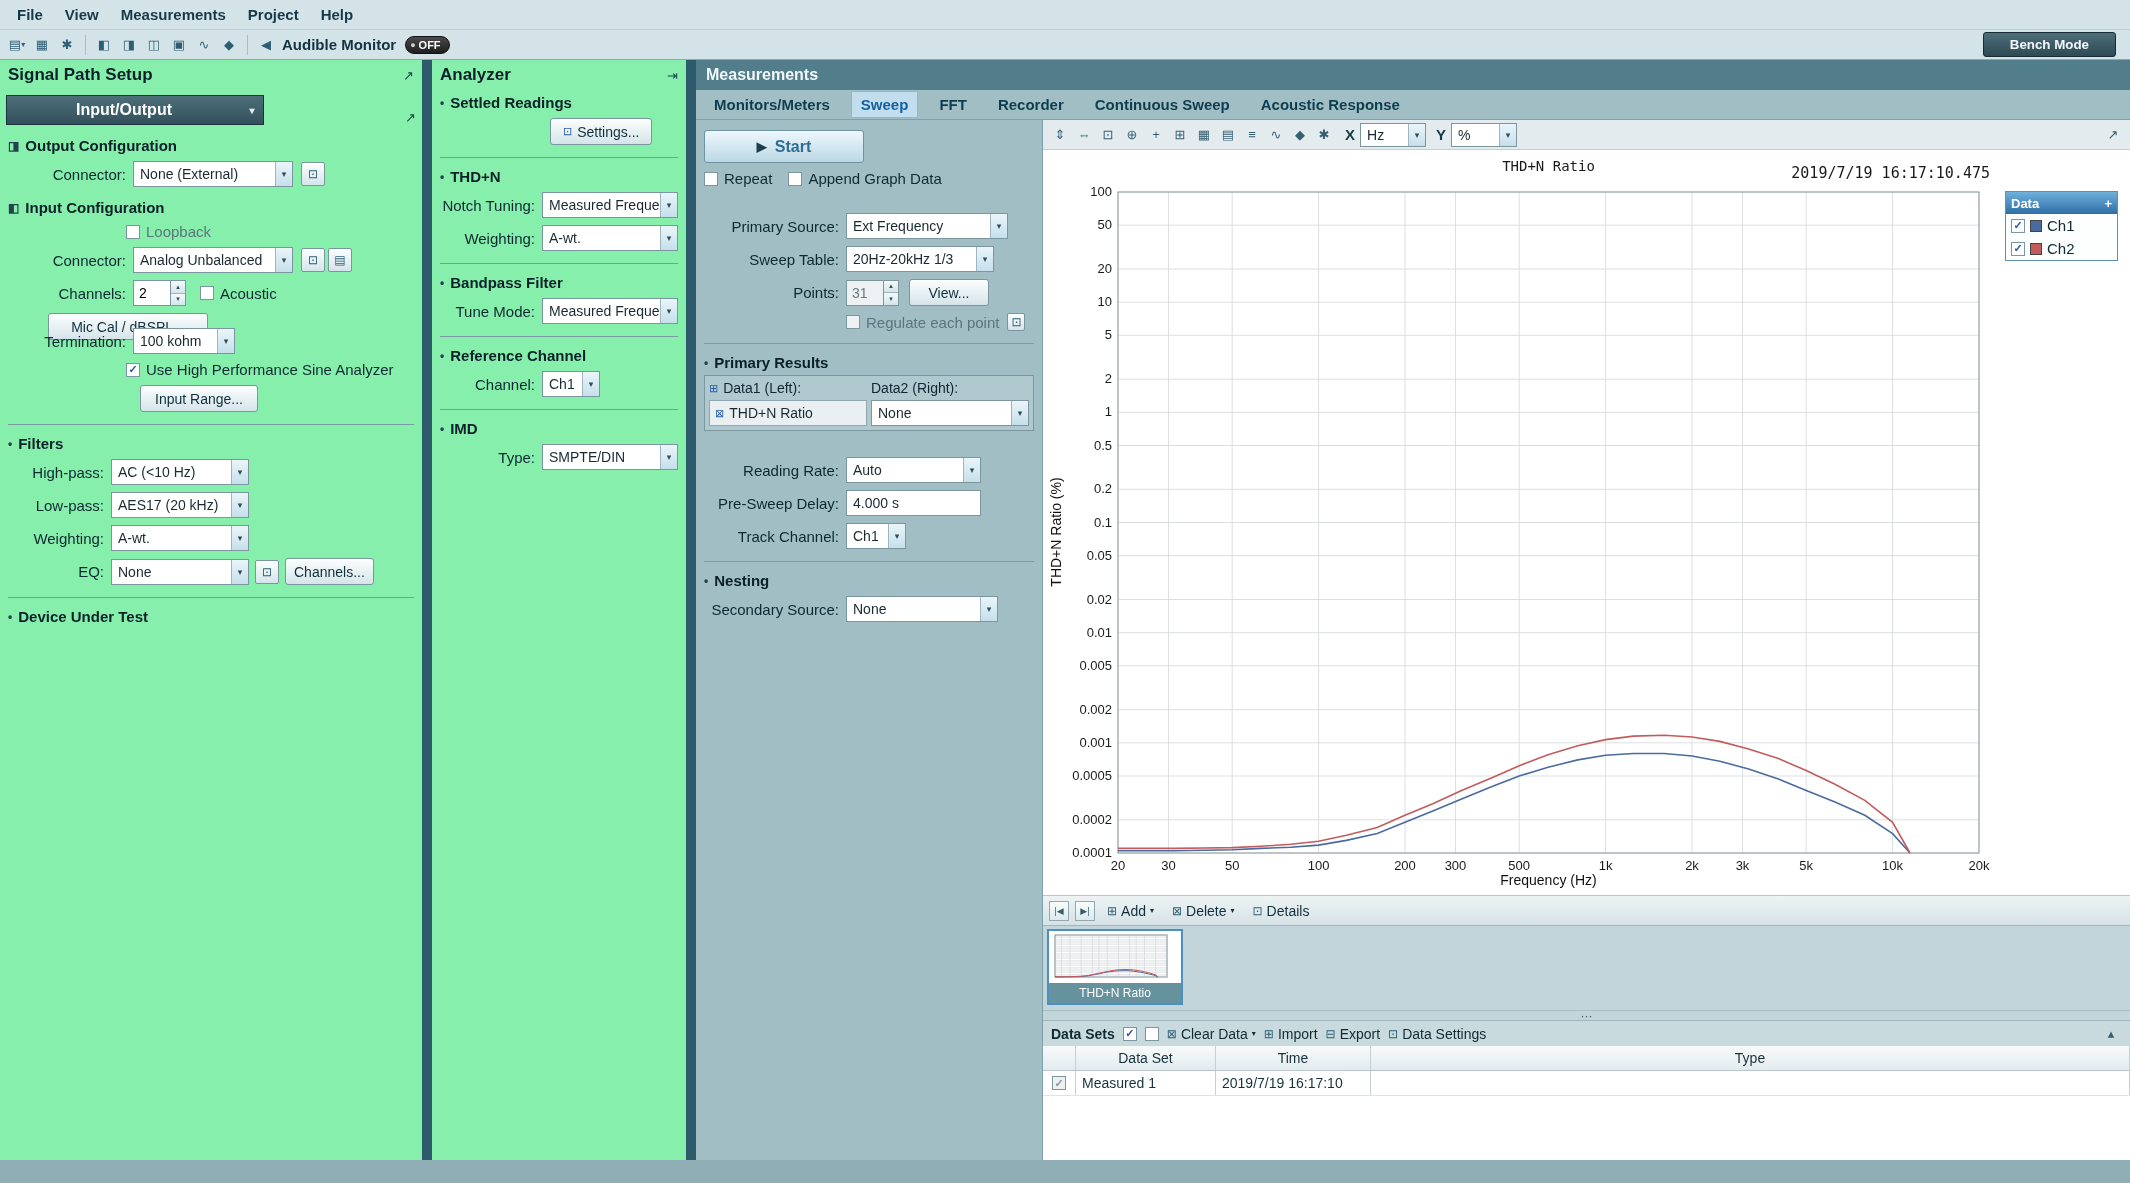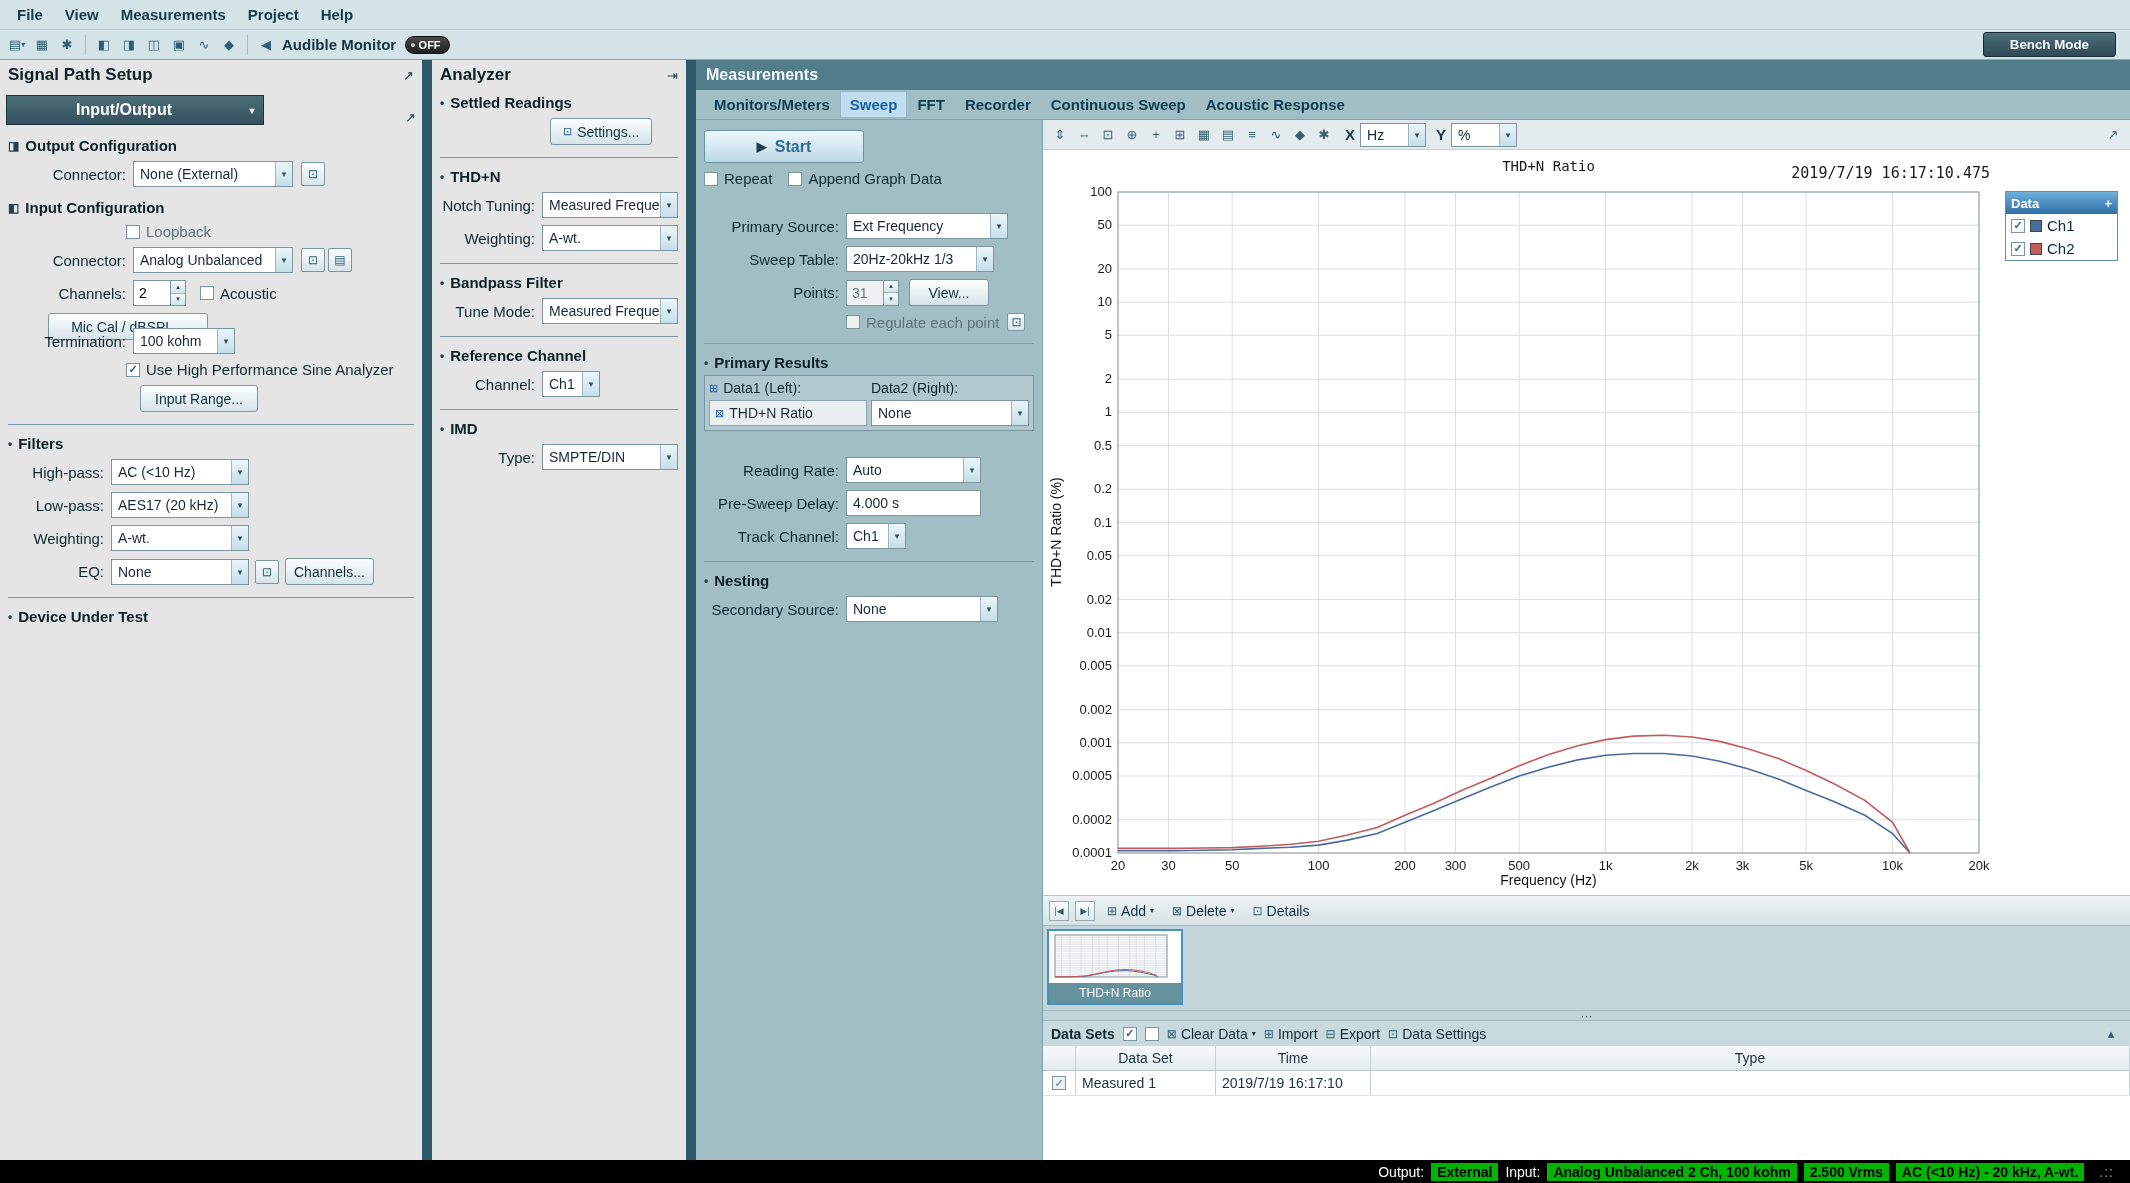--- a/index.html
+++ b/index.html
@@ -15,21 +15,21 @@
   .tb-sep{width:1px;height:20px;background:#A8BEC5;margin:0 4px}
   .audmon{font-weight:bold;color:#12333F;margin:0 6px 0 2px}
   .off-toggle{display:inline-flex;align-items:center;gap:3px;background:linear-gradient(#4A4A4A,#1E1E1E);border:1px solid #101010;border-radius:9px;color:#FFF;font-size:11px;font-weight:bold;padding:2px 8px 2px 4px}
   .off-toggle .knob{font-size:9px;color:#CFCFCF}
   .spacer{flex:1}
   .bench-btn{background:linear-gradient(#4E6E7A,#2E4A55);color:#F4F8FA;font-weight:bold;border:1px solid #152A32;border-radius:3px;padding:4px 26px;margin-right:8px}
 
   
   .main{position:absolute;top:60px;left:0;right:0;bottom:23px;display:flex}
   .divider{width:10px;background:#2E5B6B}
-  .panel{background:#e5e5e5;overflow:hidden}
+  .panel{background:#86efac;overflow:hidden}
   .sps{width:422px}
   .analyzer{width:254px}
   .meas{flex:1;display:flex;flex-direction:column;min-width:0}
 
   .pane-title{height:30px;display:flex;align-items:center;justify-content:space-between;padding:0 8px;font-weight:bold;font-size:17px;color:#0B2029}
   .pane-title .icn{font-size:13px;color:#1E4552;font-weight:normal}
 
   .sect{display:flex;align-items:center;gap:6px;font-weight:bold;color:#0B2029;font-size:15px;margin:12px 8px 4px}
   .sect .bullet{font-size:12px;color:#23424D}
   .sep-top{border-top:1px solid #7C9AA4;padding-top:10px;margin-top:12px}
@@ -57,21 +57,21 @@
   .spin .sb span:first-child{border-bottom:1px solid #9FB6BF}
   .spin.dis input{background:#EDF1F2;color:#6A7A80}
 
   .io-row{display:flex;align-items:flex-end;justify-content:space-between;margin:5px 6px 2px}
   .io-select{width:258px;height:30px;background:linear-gradient(#4E6E7A,#32515C);border:1px solid #1B333C;color:#FFF;font-weight:bold;font-size:16px;display:flex;align-items:center}
   .io-select .dd-v{text-align:center;color:#FFF;font-size:16px}
   .io-select .dd-a{background:none;border-left:none;color:#E8F0F2;font-size:10px;width:22px}
 
   
   .meas-title{height:30px;background:#527E8B;color:#F2F7F9;display:flex;align-items:center;padding:0 10px;font-weight:bold;font-size:16px}
-  .tabs{height:30px;background:#A2BEC5;display:flex;align-items:center;padding:0 8px;gap:0;border-bottom:1px solid #7FA0A9}
+  .tabs{height:30px;background:#A2BEC5;display:flex;align-items:center;padding:0 8px;gap:11px;border-bottom:1px solid #7FA0A9}
   .tab{padding:4px 9px;font-weight:bold;color:#0D3D4E;font-size:15px;border:1px solid transparent}
   .tab.active{background:#C2DEEE;color:#1460A0;border:1px solid #8FB8CE}
   .meas-body{flex:1;display:flex;min-height:0}
   .ctrl-col{width:347px;background:#A2BEC5;border-right:1px solid #7FA0A9;overflow:hidden}
   .start-btn{margin:10px 8px 2px;width:160px;height:33px;background:linear-gradient(#EDF7FC,#BCD8E5);border:1px solid #6E93A0;border-radius:3px;display:flex;align-items:center;justify-content:center;gap:8px;color:#2E6E96;font-weight:bold;font-size:16px}
   .start-btn .tri{color:#1E3E4E;font-size:13px}
   .pr-box{margin:4px 8px;border:1px solid #7C96A0;background:#AFC9CF;padding:4px}
   .pr-grid{display:grid;grid-template-columns:158px 1fr;gap:4px;align-items:center}
   .pr-head{display:flex;align-items:center;gap:5px;color:#0E2833;font-size:14px}
   .pr-field{display:flex;align-items:center;gap:5px;height:26px;background:#EAF0F2;border:1px solid #8FA8B0;padding:0 5px;font-size:14px;color:#1A2A30}
@@ -705,22 +705,13 @@
               <span class="ds-c c1">Measured 1</span>
               <span class="ds-c c2">2019/7/19 16:17:10</span>
               <span class="ds-c c3"></span>
             </div>
           </div>
         </div>
       </div>
     </div>
   </div>
 
-  <div class="statusbar">
-    <span>Output:</span>
-    <span class="badge">External</span>
-    <span>Input:</span>
-    <span class="badge">Analog Unbalanced 2 Ch, 100 kohm</span>
-    <span class="badge">2.500 Vrms</span>
-    <span class="badge">AC (&lt;10 Hz) - 20 kHz, A-wt.</span>
-    <span class="grip">.::</span>
-  </div>
 </div>
 
 </body></html>

